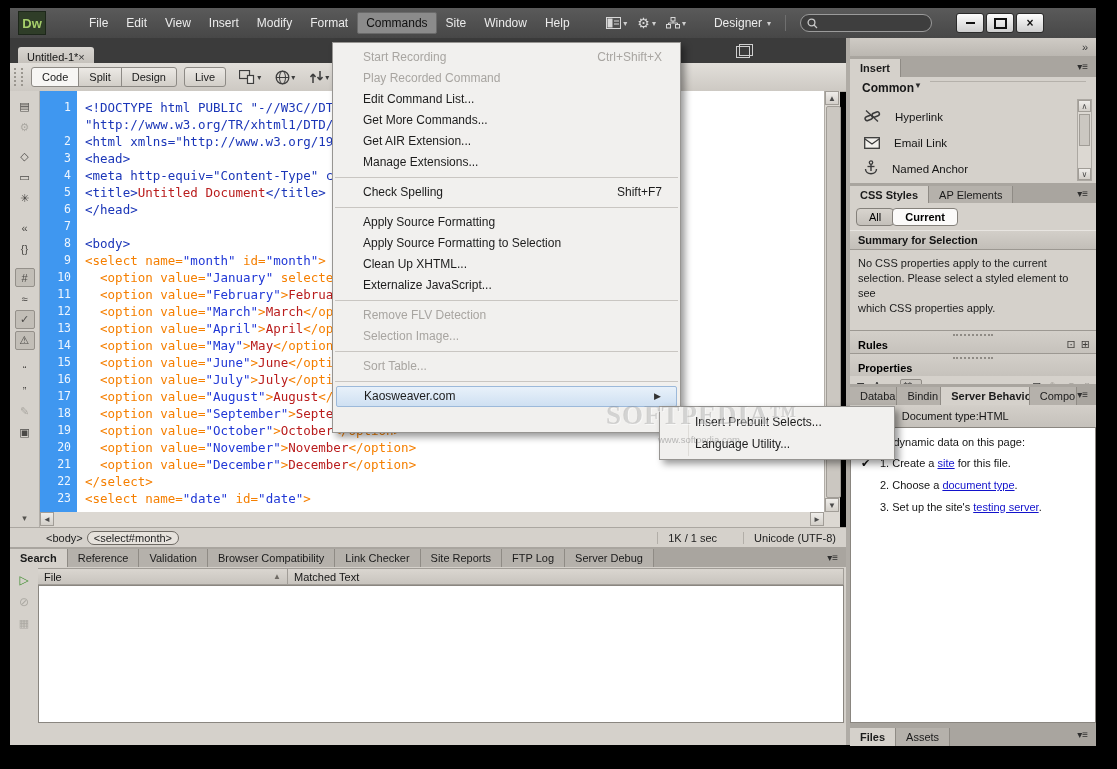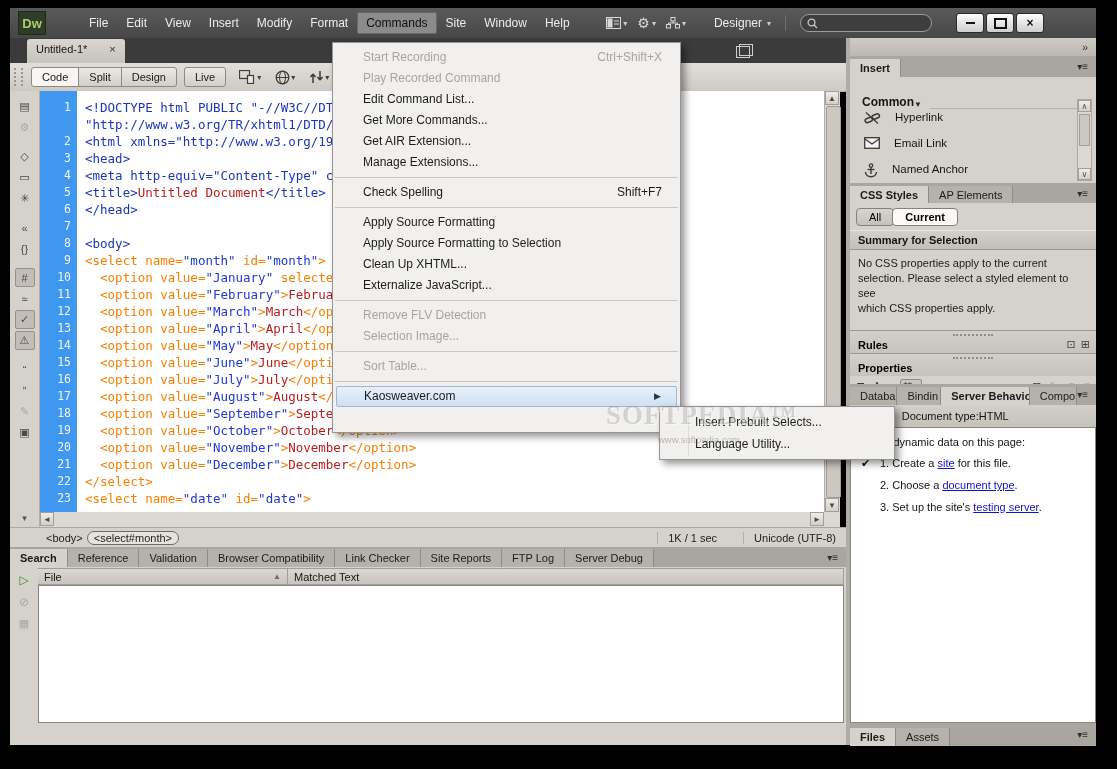--- a/index.html
+++ b/index.html
@@ -19,22 +19,22 @@
   .vdiv{width:1px;height:16px;background:#6f6f6f;margin:0 4px;}
   #searchbox{width:118px;height:16px;background:#3e3e3e;border:1px solid #9b9b9b;border-radius:9px;
     display:flex;align-items:center;padding:0 6px;gap:4px;}
   #winbtns{display:flex;gap:2px;margin:0 52px 0 14px;}
   .wbtn{width:26px;height:18px;background:linear-gradient(#fdfdfd,#cfcfcf);border:1px solid #2b2b2b;
     border-radius:3px;display:flex;align-items:center;justify-content:center;color:#111;font-size:12px;line-height:1;}
   .wbtn .sq{width:9px;height:7px;border:2px solid #111;display:block;}
   .wbtn .mn{width:9px;height:2px;background:#111;display:block;}
   
   #tabrow{left:10px;top:38px;width:836px;height:25px;background:#3b3b3b;display:flex;align-items:flex-end;}
-  #doctab{margin-left:17px;background:linear-gradient(#d9d6d1,#c6c2bc);color:#151515;font-size:11px;
-    padding:4px 9px 8px 9px;border-radius:3px 3px 0 0;display:flex;gap:22px;align-items:center;}
+  #doctab{margin-left:8px;background:linear-gradient(#d9d6d1,#c6c2bc);color:#151515;font-size:11px;
+    padding:4px 9px 0 9px;border-radius:3px 3px 0 0;display:flex;gap:0;align-items:center;}
   #doctab .x{color:#333;font-size:11px;}
   #restore-ico{margin-left:auto;margin-right:96px;margin-bottom:5px;width:12px;height:10px;border:1px solid #cfcfcf;
     position:relative;background:#3b3b3b;}
   #restore-ico:before{content:"";position:absolute;left:2px;top:-3px;width:12px;height:10px;border:1px solid #cfcfcf;}
   
   #doctoolbar{left:10px;top:63px;width:836px;height:28px;background:linear-gradient(#e2dfda,#cdc9c3);
     display:flex;align-items:center;border-bottom:1px solid #b2aea8;}
   #grip{width:5px;height:18px;margin:0 8px 0 4px;border-left:2px dotted #9a968f;border-right:2px dotted #9a968f;}
   .vbtn{font-size:11px;color:#1a1a1a;background:linear-gradient(#ece9e5,#d2cec8);border:1px solid #8d8a85;
     padding:3px 10px;margin-right:-1px;}
@@ -82,23 +82,23 @@
   .rcell{background:linear-gradient(#dad6d0,#c8c4be);border:1px solid #a19d97;border-left:none;display:flex;align-items:center;padding:0 6px;box-sizing:border-box;}
   #res-white{position:absolute;left:28px;right:2px;top:38px;height:138px;background:#fff;border:1px solid #8a8680;box-sizing:border-box;}
   
   .rp{left:850px;width:246px;}
   #divcol{left:846px;top:38px;width:4px;height:707px;background:#b0aca6;}
   #topstrip{top:38px;height:18px;background:linear-gradient(#cfcbc5,#bbb7b1);display:flex;align-items:center;border-bottom:1px solid #97938d;}
   #topstrip .dbl{margin-left:auto;margin-right:8px;color:#3a3a3a;font-size:11px;}
   .tabbar2{background:#a9a59f;display:flex;align-items:flex-end;font-size:11px;height:21px;color:#1b1b1b;}
   .body2{background:#d5d1cb;}
   #insert-body{top:77px;height:106px;}
-  #common-row{display:flex;align-items:flex-end;padding:18px 10px 2px 12px;font-size:12px;font-weight:bold;color:#161616;}
+  #common-row{display:flex;align-items:flex-start;padding:4px 10px 2px 12px;font-size:12px;font-weight:bold;color:#161616;}
   #common-row .line{flex:1;height:1px;background:#b5b1ab;margin-left:8px;}
-  .ins-item{display:flex;align-items:flex-start;gap:14px;height:26px;padding-left:14px;font-size:11.5px;color:#151515;}
+  .ins-item{display:flex;align-items:flex-end;gap:14px;height:26px;padding-left:14px;font-size:11.5px;color:#151515;}
   #ins-scroll{position:absolute;right:4px;top:22px;width:15px;height:82px;background:#dcd8d2;border:1px solid #aca8a2;box-sizing:border-box;}
   #css-body{top:203px;height:181px;}
   .segwrap{display:flex;padding:5px 0 4px 6px;}
   .seg{font-size:11px;padding:2px 12px;border:1px solid #84807a;background:linear-gradient(#d8d4ce,#c4c0ba);border-radius:4px;}
   .seg.on{background:#fbfaf9;font-weight:bold;border-radius:4px;margin-left:-2px;}
   .phead{background:linear-gradient(#d3cfc9,#c2beb8);border-top:1px solid #e8e5e1;border-bottom:1px solid #9c9892;
     font-size:11px;font-weight:bold;color:#141414;padding:3px 8px;}
   #summary-text{font-size:11px;color:#1c1c1c;padding:6px 8px;line-height:15px;width:225px;}
   .subhead{position:relative;border-top:1px solid #9c9892;background:linear-gradient(#d3cfc9,#c6c2bc);height:22px;}
   .subhead .dots{position:absolute;left:50%;top:3px;width:40px;margin-left:-20px;border-top:2px dotted #8f8b85;}

